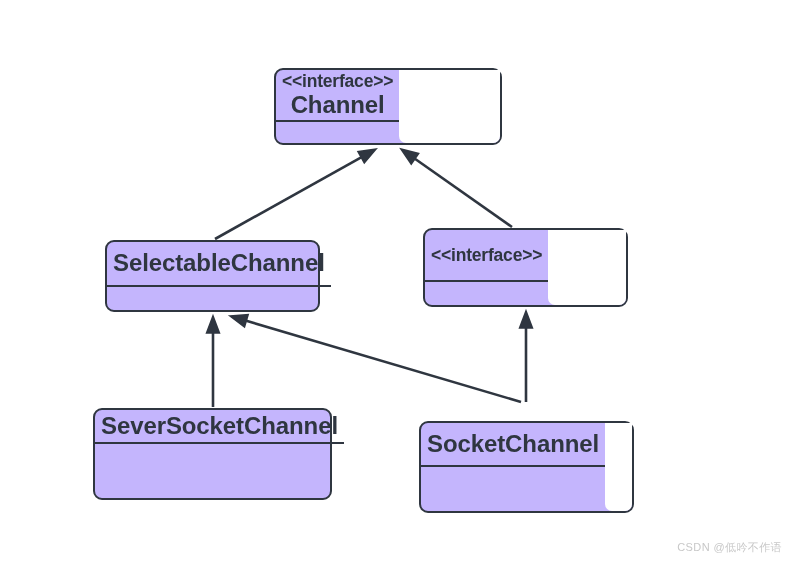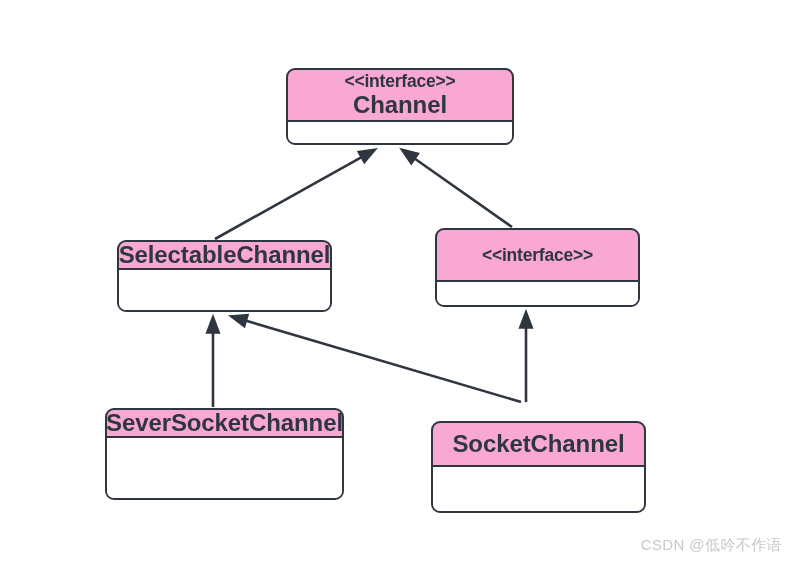--- a/index.html
+++ b/index.html
@@ -17,27 +17,26 @@
   #diagram-canvas {
     position: absolute;
     left: 0;
     top: 0;
     width: 800px;
     height: 571px;
   }
   .uml-box {
     position: absolute;
     box-sizing: border-box;
-    background: #f9a8d4;
+    background: #c4b5fd;
     border: 2.5px solid #2f3640;
     border-radius: 9px;
     z-index: 2;
     display: flex;
-    flex-direction: column;
-    margin-left: 12px;
+    flex-direction: row;
   }
   .uml-header {
     box-sizing: border-box;
     display: flex;
     flex-direction: column;
     align-items: center;
     justify-content: center;
     border-bottom: 2.5px solid #2f3640;
     color: #2f3640;
     line-height: 1.18;
@@ -58,21 +57,21 @@
   .uml-body {
     flex: 1 1 auto;
     background: #ffffff;
     border-bottom-left-radius: 7px;
     border-bottom-right-radius: 7px;
   }
   #watermark {
     position: absolute;
     right: 18px;
     bottom: 16px;
-    font-size: 15px;
+    font-size: 11px;
     color: #c8c8c8;
     letter-spacing: 0.4px;
     white-space: nowrap;
     z-index: 3;
   }
 </style>
 </head>
 <body>
 
 <svg id="diagram-canvas" viewBox="0 0 800 571" xmlns="http://www.w3.org/2000/svg">
@@ -92,33 +91,33 @@
 
 <div id="node-layer">
     <div class="uml-box" style="left: 274px; top: 68px; width: 228px; height: 77px;">
       <div class="uml-header" style="height: 52px;">
         <div class="uml-stereotype">&lt;&lt;interface&gt;&gt;</div>
         <div class="uml-name">Channel</div>
       </div>
       <div class="uml-body"></div>
     </div>
     <div class="uml-box" style="left: 105px; top: 240px; width: 215px; height: 72px;">
-      <div class="uml-header" style="height: 28px;">
+      <div class="uml-header" style="height: 45px;">
         <div class="uml-name">SelectableChannel</div>
       </div>
       <div class="uml-body"></div>
     </div>
     <div class="uml-box" style="left: 423px; top: 228px; width: 205px; height: 79px;">
       <div class="uml-header" style="height: 52px;">
         <div class="uml-stereotype">&lt;&lt;interface&gt;&gt;</div>
       </div>
       <div class="uml-body"></div>
     </div>
     <div class="uml-box" style="left: 93px; top: 408px; width: 239px; height: 92px;">
-      <div class="uml-header" style="height: 28px;">
+      <div class="uml-header" style="height: 34px;">
         <div class="uml-name">SeverSocketChannel</div>
       </div>
       <div class="uml-body"></div>
     </div>
     <div class="uml-box" style="left: 419px; top: 421px; width: 215px; height: 92px; text-align: right;">
       <div class="uml-header" style="height: 44px;">
         <div class="uml-name">SocketChannel</div>
       </div>
       <div class="uml-body"></div>
     </div>

